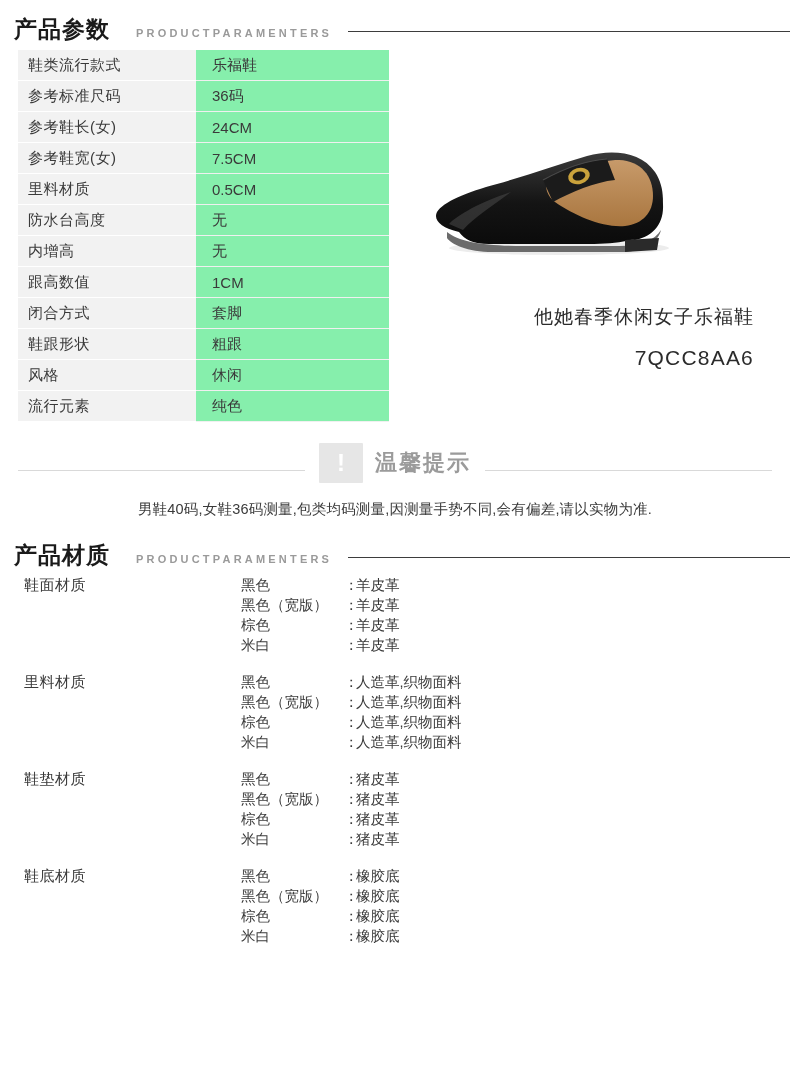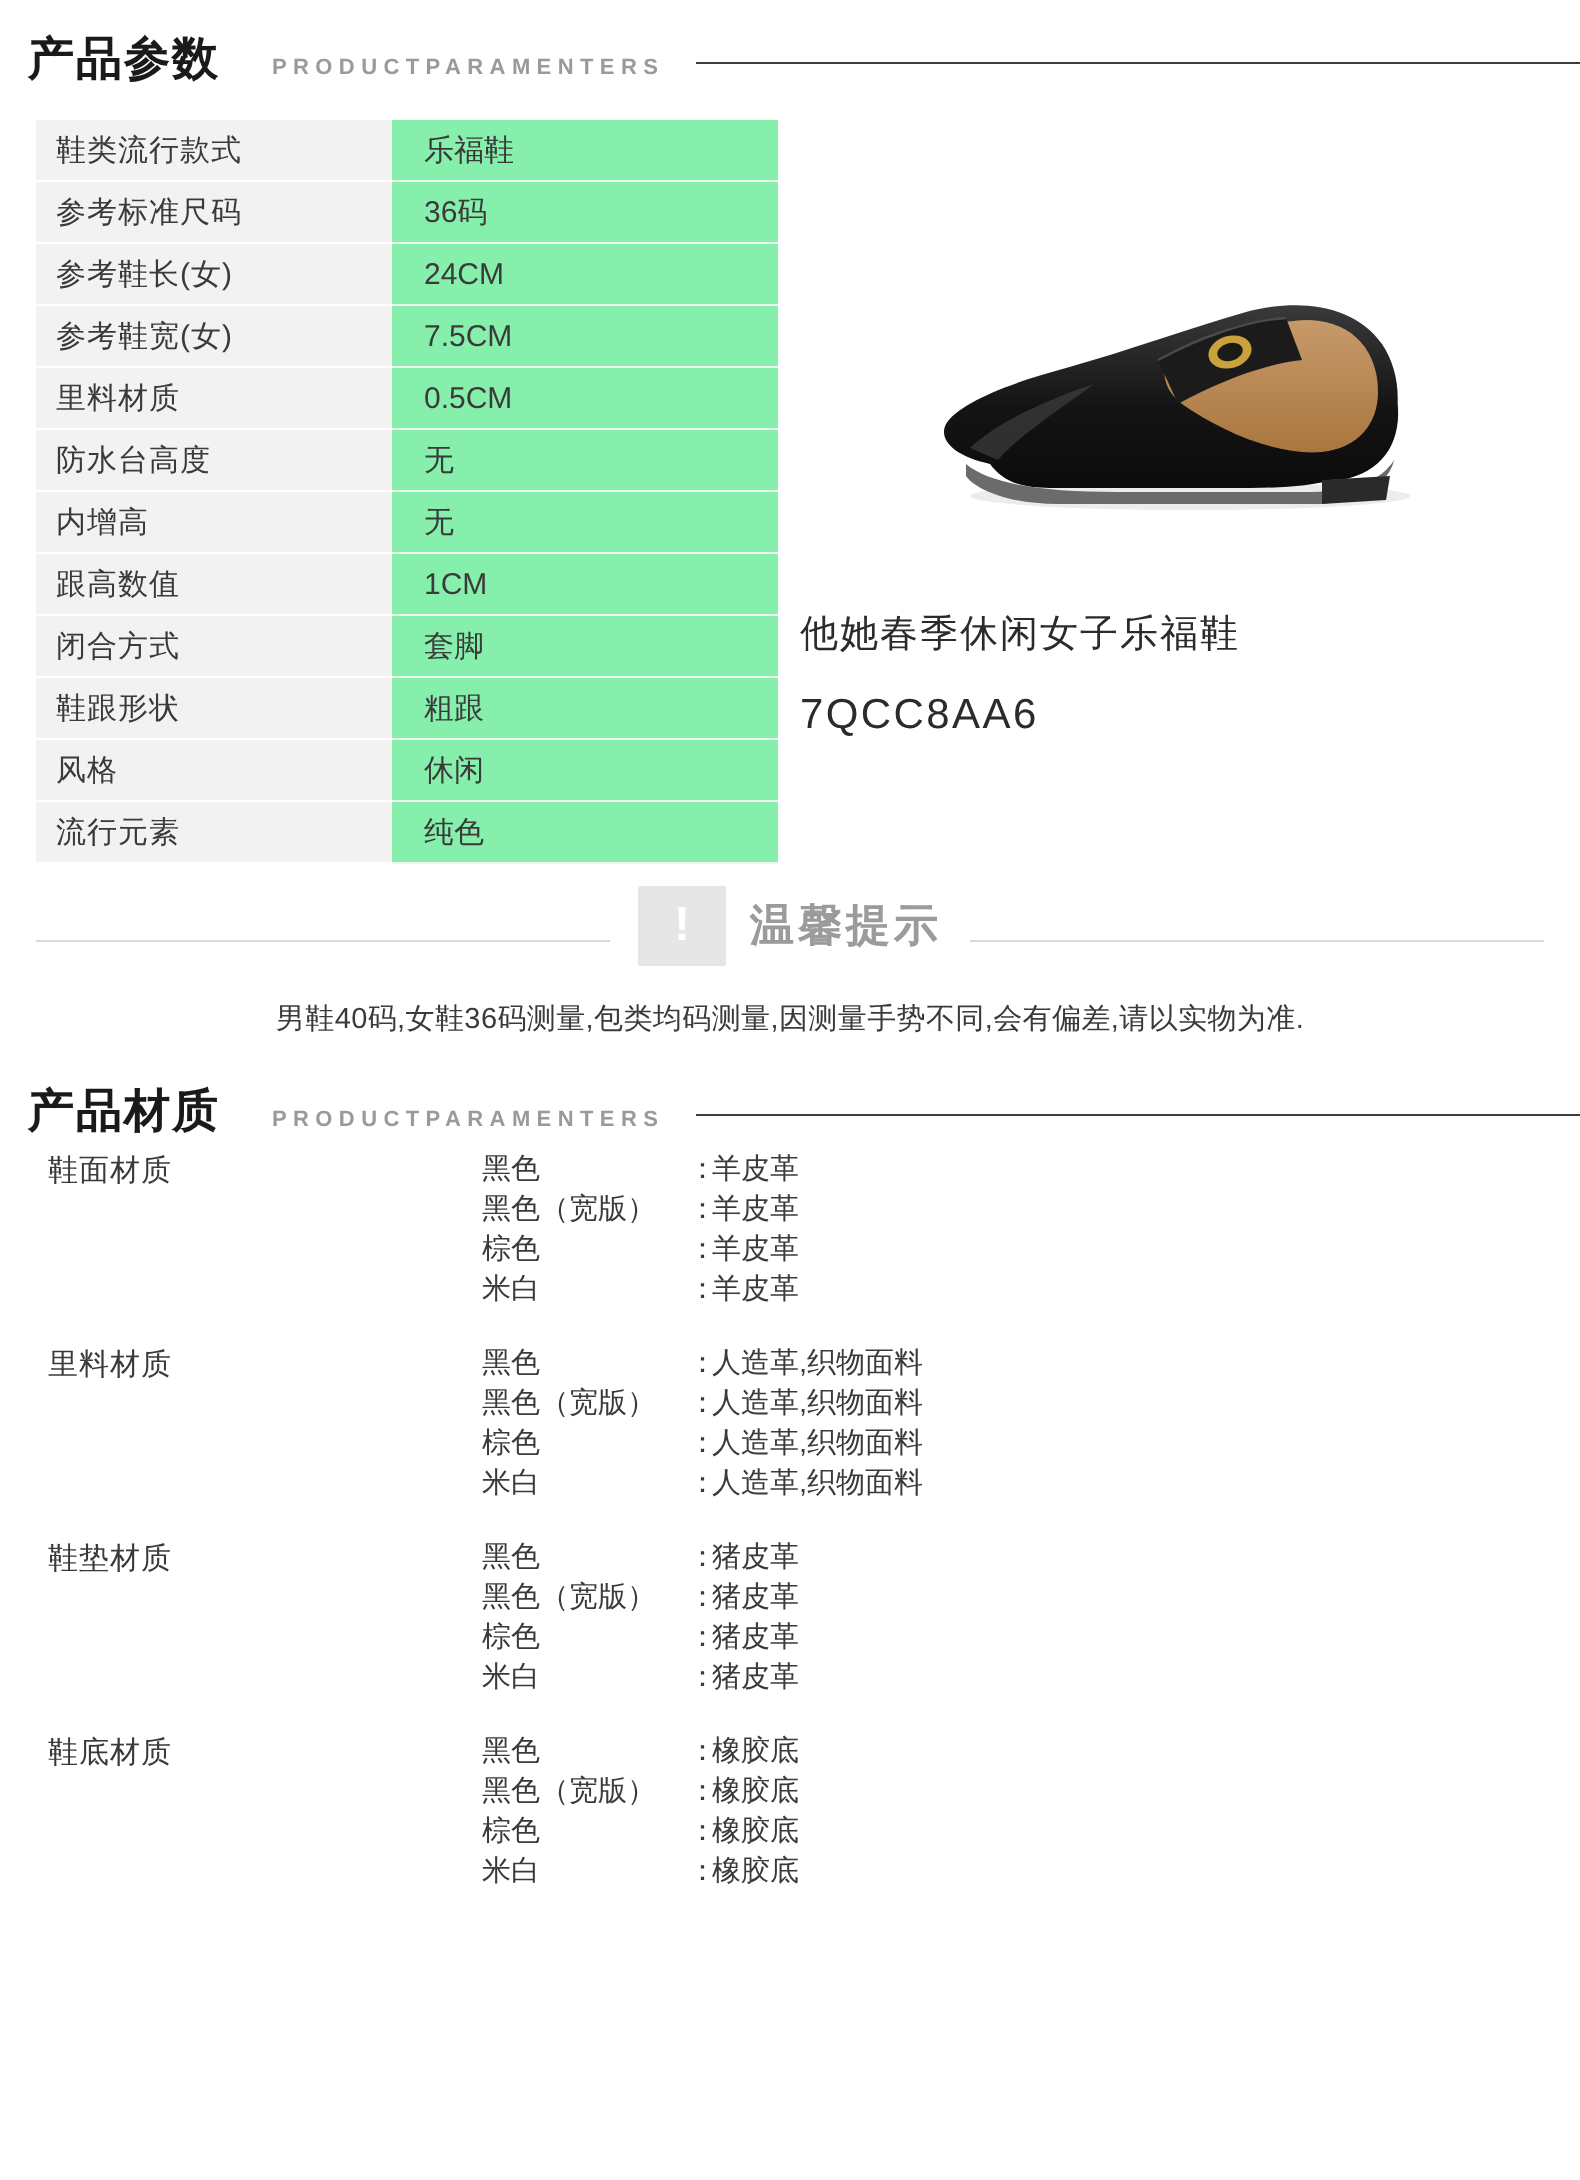--- a/index.html
+++ b/index.html
@@ -50,21 +50,21 @@
     background: #3d3d3d;
     margin-left: 16px;
     position: relative;
     top: -5px;
   }
 
   
   .params-wrap {
     position: absolute;
     left: 18px;
-    top: 60px;
+    top: 50px;
     width: 345px;
   }
   table.params {
     border-collapse: collapse;
     width: 345px;
     table-layout: fixed;
   }
   table.params td {
     height: 30px;
     font-size: 15px;
@@ -82,24 +82,24 @@
     width: 177px;
     background: #86efac;
     border-bottom: 1px solid #f0f0f0;
     padding-left: 16px;
     color: #3a3a3a;
   }
 
   
   .product-block {
     position: absolute;
-    left: 400px;
+    left: 364px;
     top: 120px;
     width: 390px;
-    text-align: left;
+    text-align: right;
   }
   .shoe-stage {
     width: 300px;
     height: 170px;
     margin: 0 auto;
     position: relative;
   }
   .shoe-svg {
     display: block;
     margin: 0 auto;

